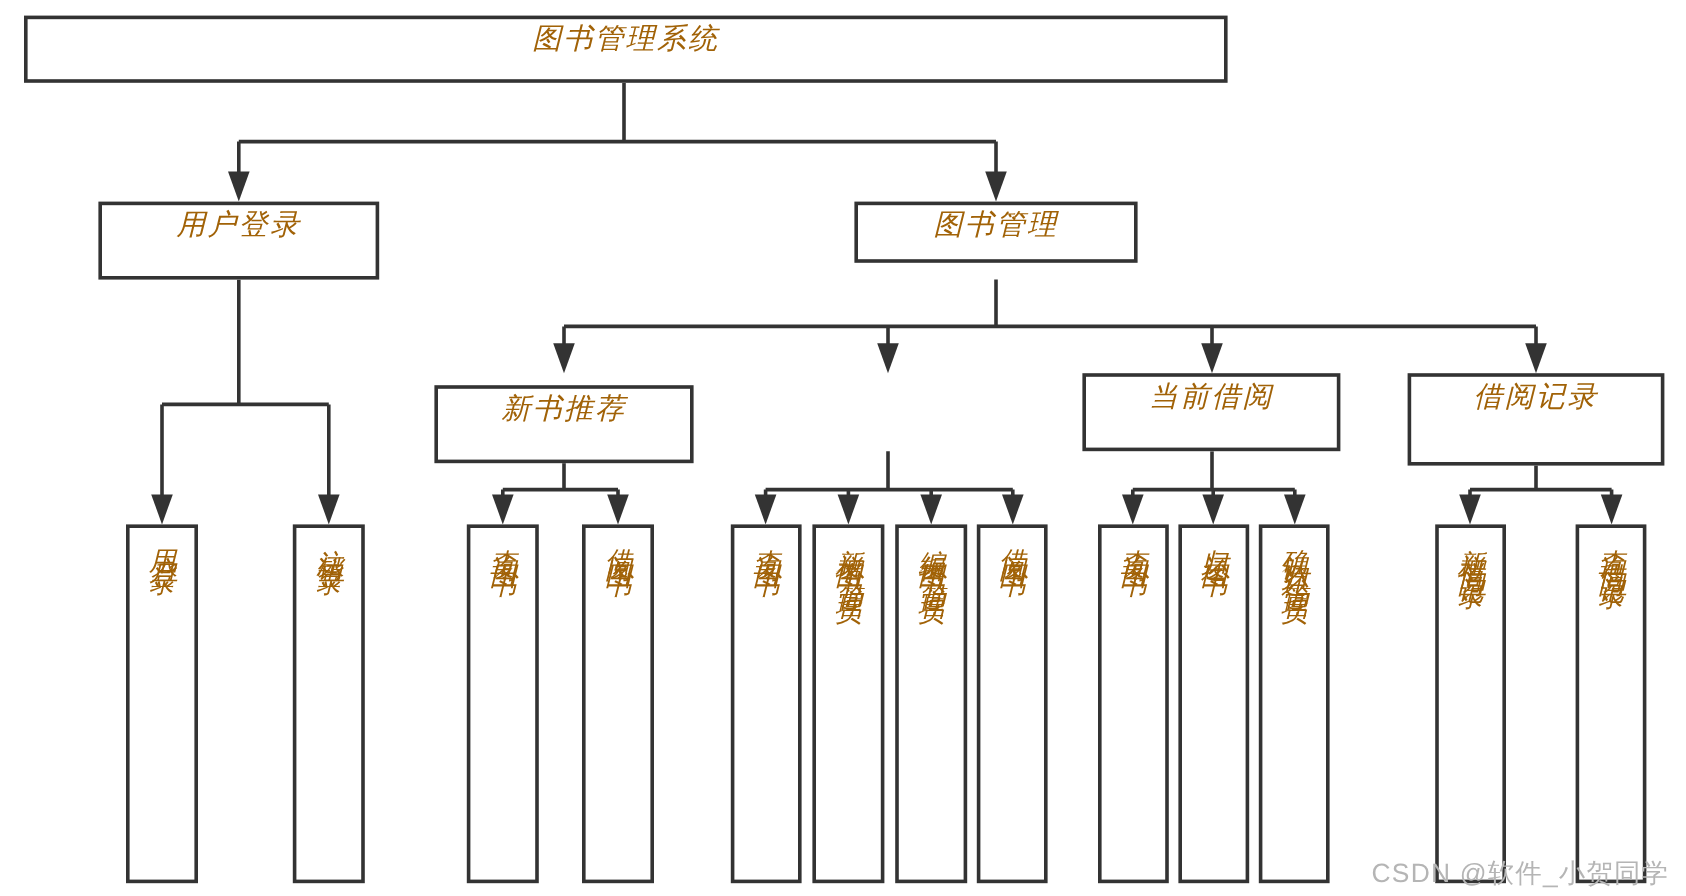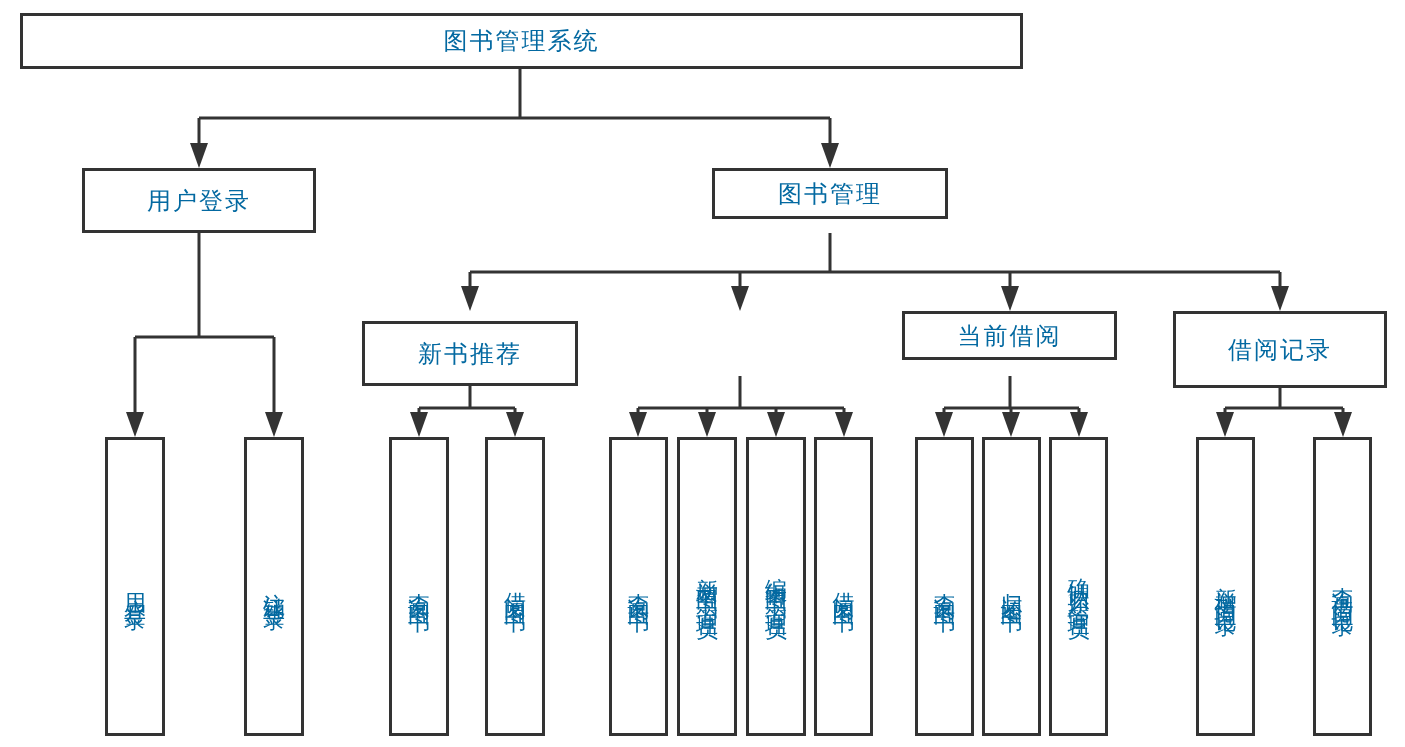--- a/index.html
+++ b/index.html
@@ -11,24 +11,24 @@
     font-family: "Liberation Sans", sans-serif;
     overflow: hidden;
   }
   .edges { position: absolute; left: 0; top: 0; z-index: 1; }
   .node {
     position: absolute;
     box-sizing: border-box;
     border: 3px solid #333333;
     background: #ffffff;
     display: flex;
-    align-items: center;
     justify-content: center;
-    color: #0369a1;
+    color: #a16207;
     z-index: 2;
+    font-style: italic;
   }
   .hnode { font-size: 24px; letter-spacing: 2px; }
   .leaf  { top: 437px; height: 299px; font-size: 22px; }
   .vtext {
     writing-mode: vertical-rl;
     text-orientation: mixed;
     letter-spacing: 6px;
     line-height: 1.1;
     white-space: nowrap;
   }
@@ -40,21 +40,21 @@
     letter-spacing: 1px;
     color: #b5b5b5;
     z-index: 6;
   }
   
   #root            { left: 20px;   top: 13px;  width: 1003px; height: 56px; }
   #n-user-login    { left: 82px;   top: 168px; width: 234px;  height: 65px; }
   #n-book-mgmt     { left: 712px;  top: 168px; width: 236px;  height: 51px; }
   #n-new-book      { left: 362px;  top: 321px; width: 216px;  height: 65px; }
   #n-book-borrow   { left: 633px;  top: 311px; width: 215px;  height: 65px; }
-  #n-current-borrow{ left: 902px;  top: 311px; width: 215px;  height: 49px; }
+  #n-current-borrow{ left: 902px;  top: 311px; width: 215px;  height: 65px; }
   #n-borrow-record { left: 1173px; top: 311px; width: 214px;  height: 77px; }
   #l0  { left: 105px;  width: 60px; }
   #l1  { left: 244px;  width: 60px; }
   #l2  { left: 389px;  width: 60px; }
   #l3  { left: 485px;  width: 60px; }
   #l4  { left: 609px;  width: 59px; }
   #l5  { left: 677px;  width: 60px; }
   #l6  { left: 746px;  width: 60px; }
   #l7  { left: 814px;  width: 59px; }
   #l8  { left: 915px;  width: 59px; }
@@ -162,13 +162,14 @@
   <div id="l10" class="node leaf">
     <span class="vtext">确认归还（管理员）</span>
   </div>
   <div id="l11" class="node leaf">
     <span class="vtext">新增借阅记录</span>
   </div>
   <div id="l12" class="node leaf">
     <span class="vtext">查询借阅记录</span>
   </div>
 
+  <div class="watermark">CSDN @软件_小贺同学</div>
 </div>
 
 </body></html>

